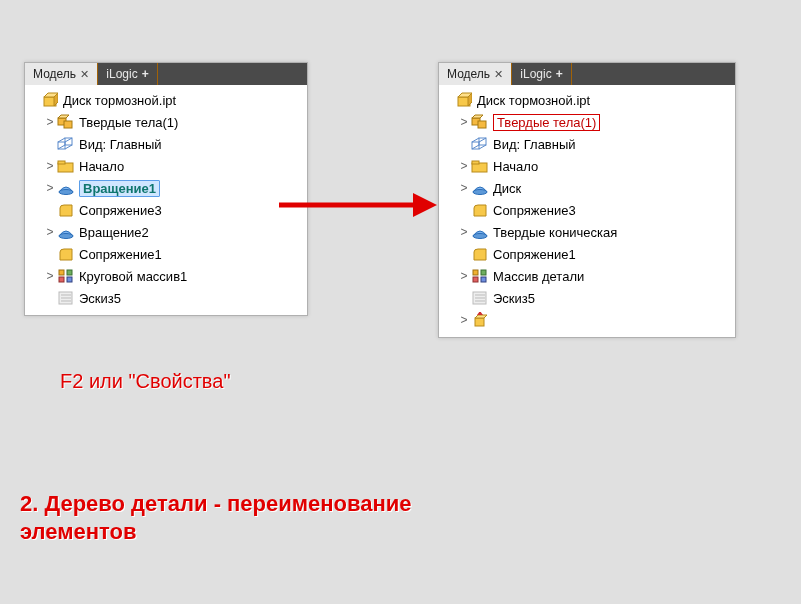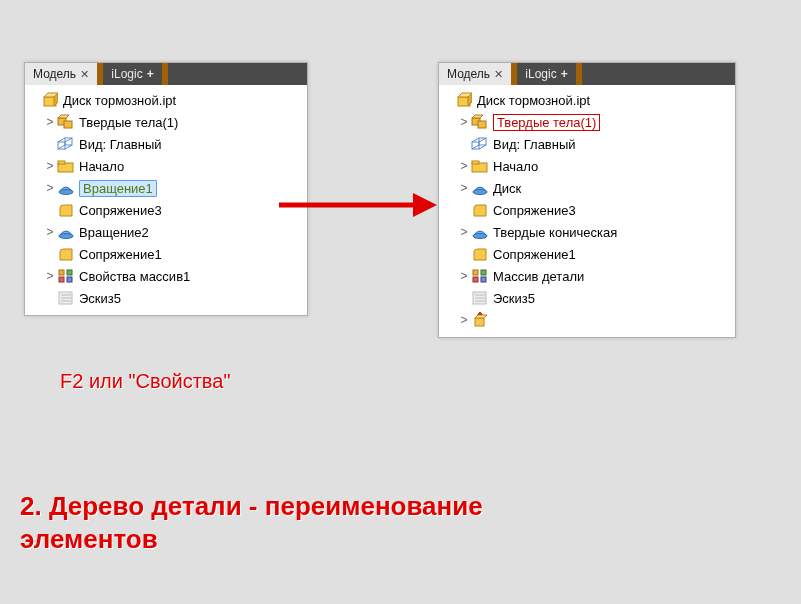--- a/index.html
+++ b/index.html
@@ -30,21 +30,21 @@
     height: 22px;
     background: #4a4a4a;
     color: #e8e8e8;
   }
   .tab {
     display: flex;
     align-items: center;
     padding: 0 8px;
     font-size: 12px;
     gap: 4px;
-    border-right: 6px solid #a16207;
+    border-right: 1px solid #a16207;
   }
   .tab.active {
     background: #e8e8e8;
     color: #222;
   }
   .tab .close {
     font-size: 11px;
     opacity: 0.8;
   }
   .tab .plus {
@@ -79,42 +79,43 @@
   }
   .row .label {
     font-size: 13px;
     color: #000;
   }
   .row.depth1 { padding-left: 2px; }
   .row.depth2 { padding-left: 18px; }
   .label.selected-blue {
     background: #cfe6ff;
     border: 1px solid #5a9de8;
-    color: #4d7c0f;
+    color: #0f766e;
     padding: 0 3px;
     border-radius: 1px;
+    font-weight: bold;
   }
   .label.selected-red {
     border: 1px solid #d40000;
     color: #c00000;
     padding: 0 3px;
   }
   .arrow {
     position: absolute;
     pointer-events: none;
   }
   .caption-red {
     position: absolute;
     color: #e00000;
     font-family: "Segoe UI", Arial, sans-serif;
     font-weight: 500;
     text-shadow: 1px 1px 0 #fff;
   }
   .caption-big {
-    font-size: 26px;
+    font-size: 22px;
     font-weight: 600;
     line-height: 1.25;
   }
 </style>
 </head>
 <body>
 
 <div class="canvas">
 
   <div class="panel" style="left:24px; top:62px; width:282px;">
@@ -217,21 +218,21 @@
           <div class="row depth2">
             <span class="expander">&gt;</span>
             <span class="icon">
               <svg width="18" height="16">
                 <rect x="2" y="2" width="5" height="5" fill="#f0b030" stroke="#a07010"></rect>
                 <rect x="10" y="2" width="5" height="5" fill="#6fae5f" stroke="#3a7030"></rect>
                 <rect x="2" y="9" width="5" height="5" fill="#e06060" stroke="#903030"></rect>
                 <rect x="10" y="9" width="5" height="5" fill="#6f8fdf" stroke="#304080"></rect>
               </svg>
             </span>
-            <span class="label">Свойства массив1</span>
+            <span class="label">Круговой массив1</span>
           </div>
           <div class="row depth2">
             <span class="expander"></span>
             <span class="icon">
               <svg width="18" height="16">
                 <rect x="2" y="2" width="13" height="12" fill="#eee" stroke="#bbb"></rect>
                 <line x1="4" y1="5" x2="14" y2="5" stroke="#bbb"></line>
                 <line x1="4" y1="8" x2="14" y2="8" stroke="#bbb"></line>
                 <line x1="4" y1="11" x2="14" y2="11" stroke="#bbb"></line>
               </svg>

